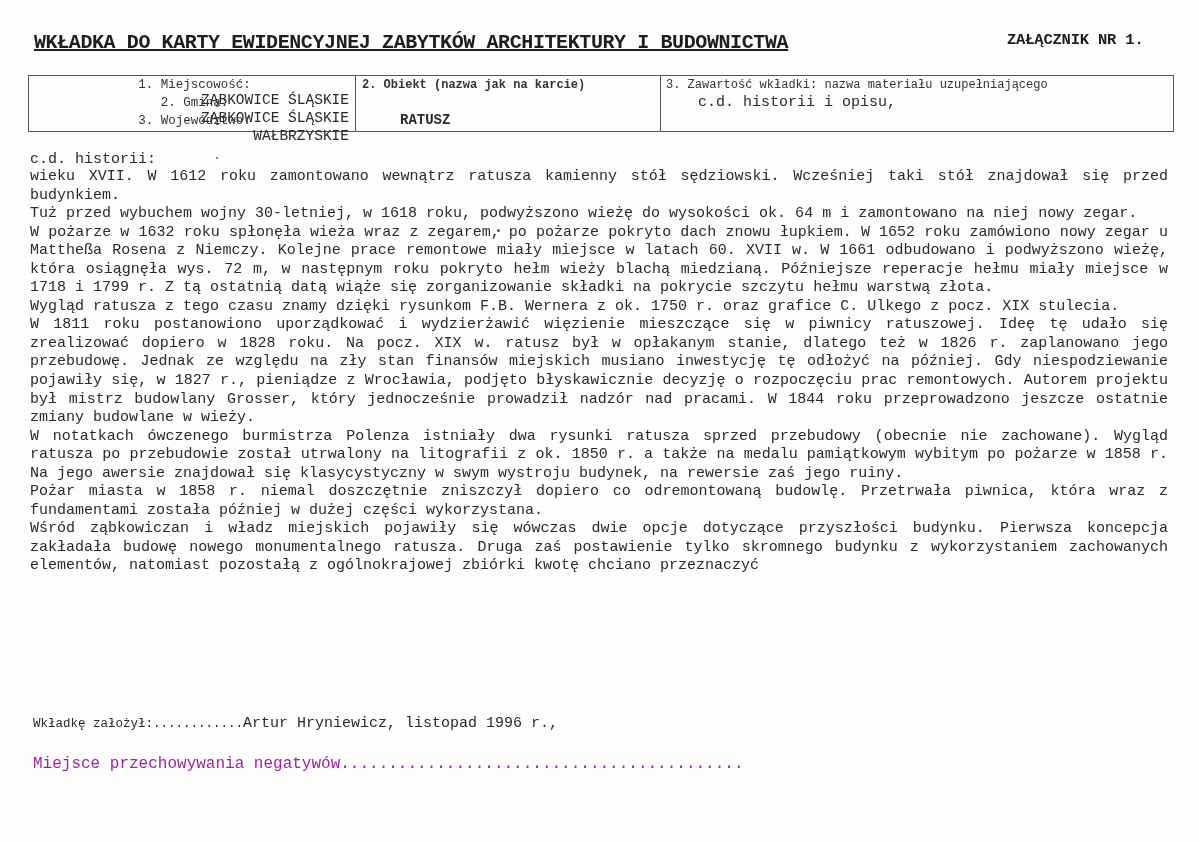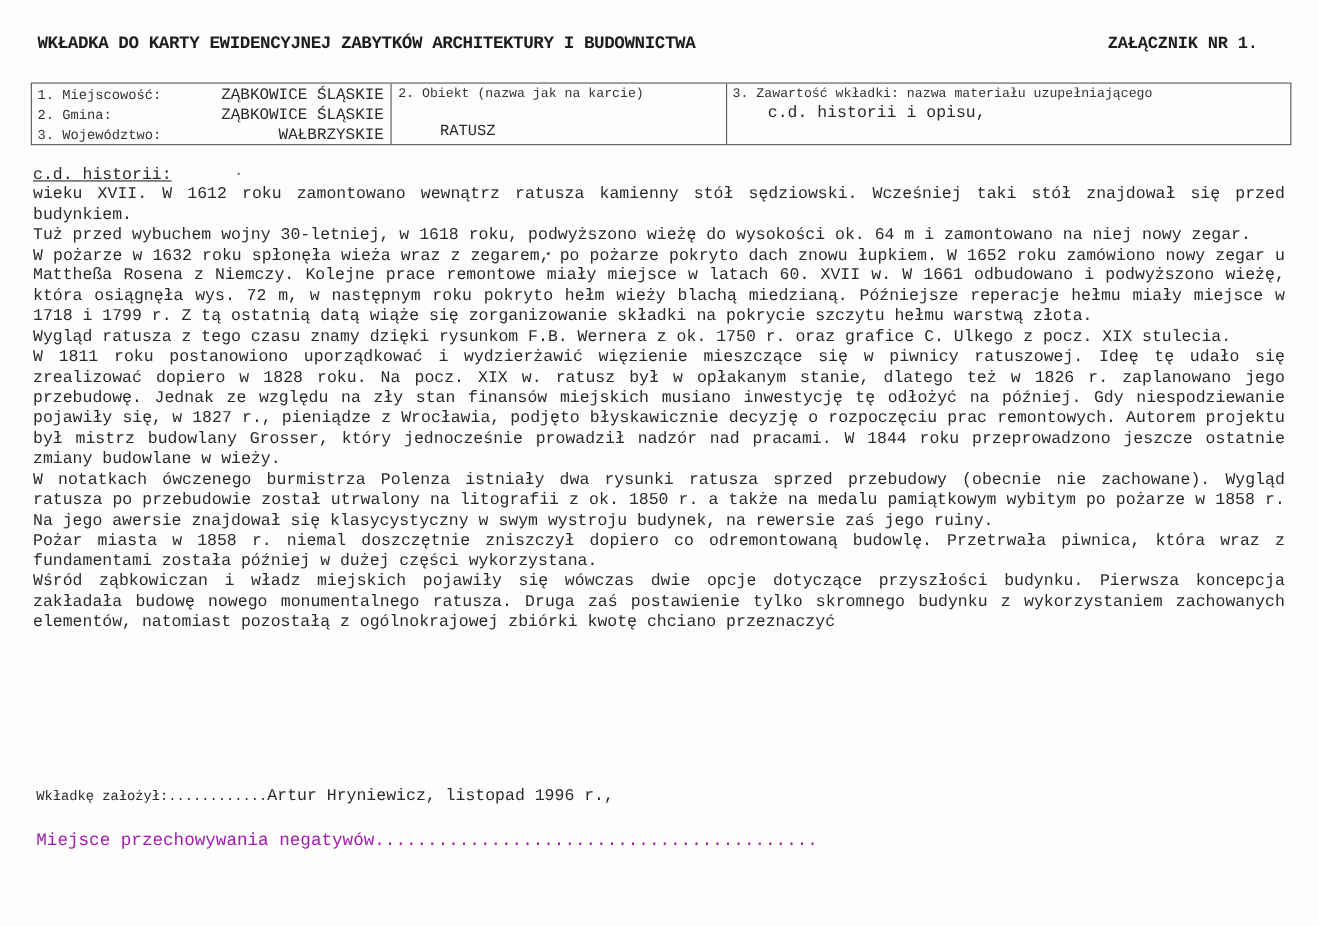--- a/index.html
+++ b/index.html
@@ -6,51 +6,52 @@
   body {
     width: 1199px; height: 842px; overflow: hidden;
     background: #fdfdfb;
     color: #2a2a2a;
     font-family: "Liberation Mono", "DejaVu Sans Mono", monospace;
     position: relative;
   }
   .header-title {
     position: absolute; left: 34px; top: 31px;
     font-family: "Liberation Mono", monospace;
-    font-weight: bold; font-size: 16px; letter-spacing: -0.4px;
+    font-weight: bold; font-size: 20px; letter-spacing: -0.4px;
     color: #1e1e1e;
+    text-decoration: underline;
   }
   .header-annex {
     position: absolute; left: 967px; top: 31px;
     font-family: "Liberation Mono", monospace;
     font-weight: bold; font-size: 15.5px; letter-spacing: -0.2px;
     color: #1e1e1e;
     margin-left: 40px;
   }
   .info-box {
     position: absolute; left: 28px; top: 75px;
     width: 1146px; height: 57px;
     border: 1px solid #555;
     display: flex;
     box-sizing: border-box;
   }
   .col { box-sizing: border-box; height: 100%; position: relative; }
   .col1 { width: 327px; border-right: 1px solid #555; padding: 2px 0 0 5px; }
-  .col2 { width: 305px; border-right: 1px solid #555; padding: 2px 1px 0 6px; }
+  .col2 { width: 305px; border-right: 1px solid #555; padding: 2px 1px 0 6px; font-weight: bold; }
   .col3 { flex: 1; padding: 2px 0 0 5px; }
-  .row { display: flex; height: 18px; align-items: center; font-size: 13.5px; }
+  .row { display: flex; height: 18px; align-items: center; font-size: 13.5px; flex-direction: column; }
   .lbl { font-size: 12.5px; color: #333; }
   .val { font-size: 14.5px; color: #2a2a2a; }
   .col1 .row .val { margin-left: auto; padding-right: 6px; }
   .small-lbl { font-size: 12px; color: #333; }
   .obj-val { position: absolute; left: 44px; top: 36px; font-size: 14px; color: #2a2a2a; }
   .content-val { margin-left: 32px; margin-top: 2px; font-size: 15px; color: #2a2a2a; }
   .section-heading {
     position: absolute; left: 30px; top: 151px;
-    font-size: 15px; text-decoration: underline; color: #2a2a2a;
+    font-size: 15px; color: #2a2a2a;
   }
   .body-text {
     position: absolute; left: 30px; top: 168px; width: 1138px;
     font-size: 15px; line-height: 18.55px; color: #2a2a2a;
   }
   .body-text p { margin: 0; text-align: justify; text-align-last: left; }
   .footer-author {
     position: absolute; left: 33px; top: 715px;
     font-size: 12.5px; color: #2a2a2a;
   }

